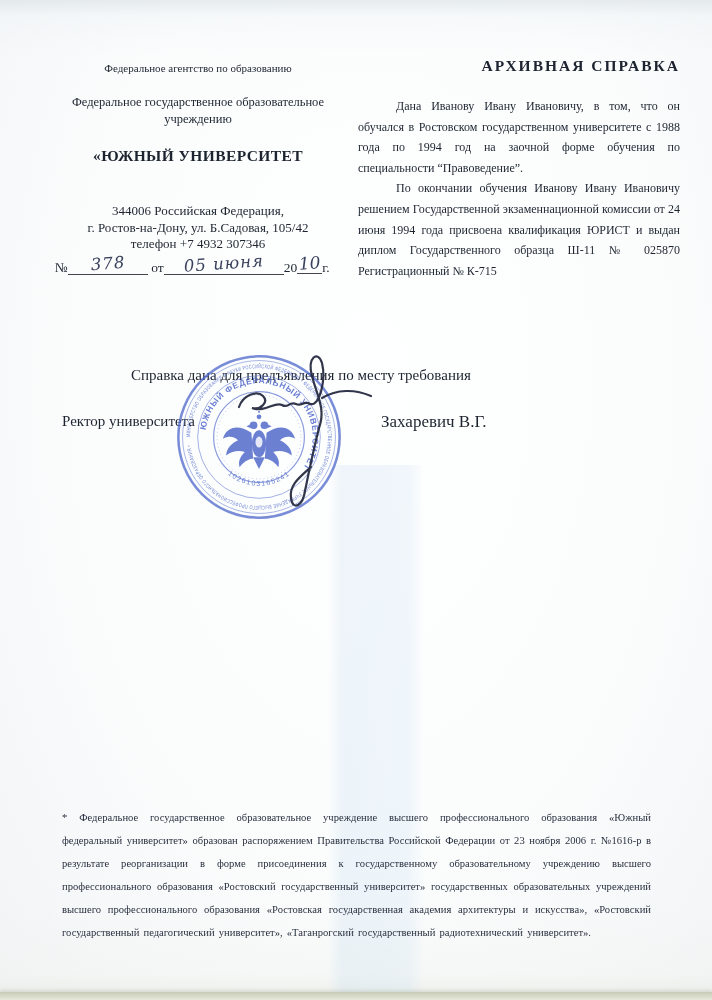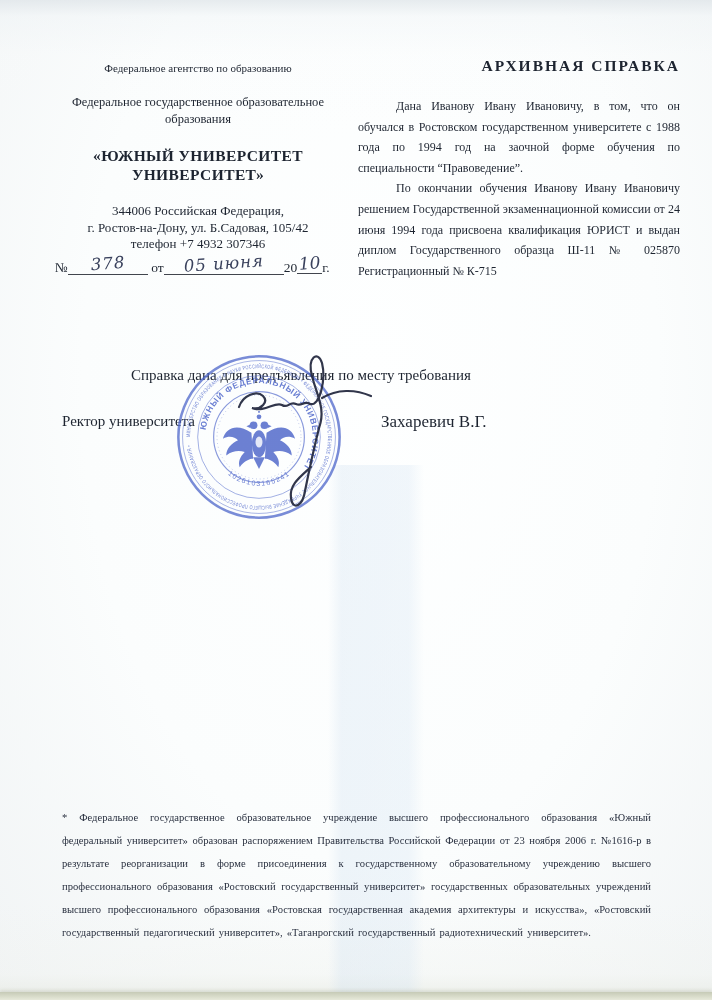--- a/index.html
+++ b/index.html
@@ -52,26 +52,25 @@
 <body>
 
 <div class="page">
 
   <div class="scan-band"></div>
 
   <div class="abs agency center">Федеральное агентство по образованию</div>
 
   <div class="abs institution center">
     <div>Федеральное государственное образовательное</div>
-    <div>образования</div>
+    <div>учреждению</div>
   </div>
 
   <div class="abs univ-name center">
     <div>«ЮЖНЫЙ УНИВЕРСИТЕТ</div>
-    <div>УНИВЕРСИТЕТ»</div>
   </div>
 
   <div class="abs address center">
     <div>344006 Российская Федерация,</div>
     <div>г. Ростов-на-Дону, ул. Б.Садовая, 105/42</div>
     <div>телефон +7 4932 307346</div>
   </div>
 
   <div class="abs no-line">
     <span>№</span><span class="blank b1"><span class="hand">378</span></span>

